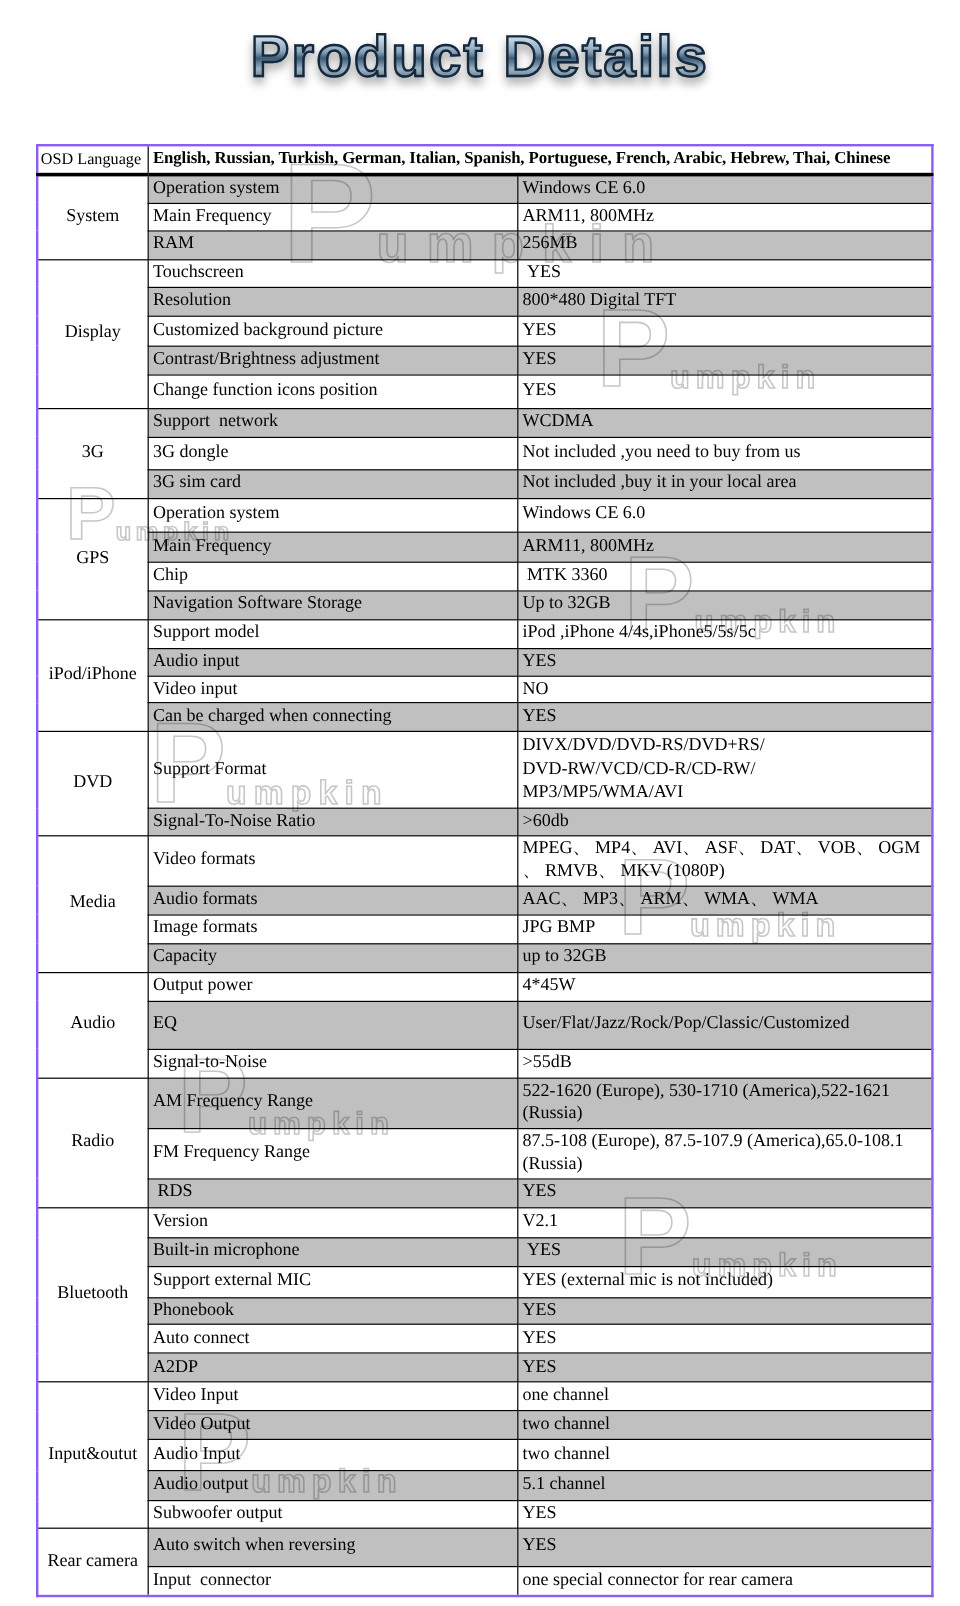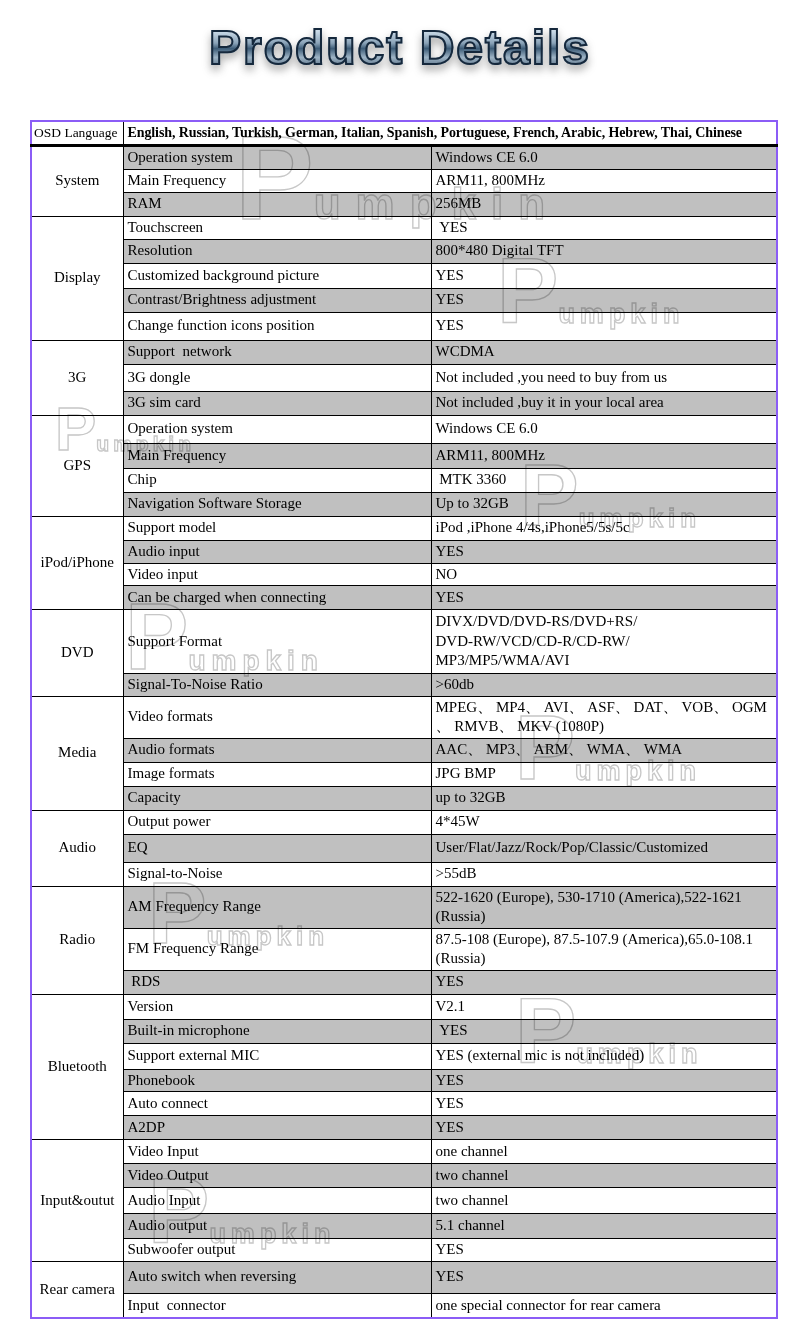--- a/index.html
+++ b/index.html
@@ -174,21 +174,21 @@
       </tr>
       <tr style="height: 24px;">
         <td class="lbl gray">Capacity</td>
         <td class="val gray">up to 32GB</td>
       </tr>
       <tr style="height: 24px;">
         <td class="cat" rowspan="3">Audio</td>
         <td class="lbl">Output power</td>
         <td class="val">4*45W</td>
       </tr>
-      <tr style="height: 28px; margin-top: 36px;">
+      <tr style="height: 40px; margin-top: 36px;">
         <td class="lbl gray">EQ</td>
         <td class="val gray">User/Flat/Jazz/Rock/Pop/Classic/Customized</td>
       </tr>
       <tr style="height: 24px;">
         <td class="lbl">Signal-to-Noise</td>
         <td class="val">&gt;55dB</td>
       </tr>
       <tr style="height: 42px;">
         <td class="cat" rowspan="3">Radio</td>
         <td class="lbl gray">AM Frequency Range</td>

